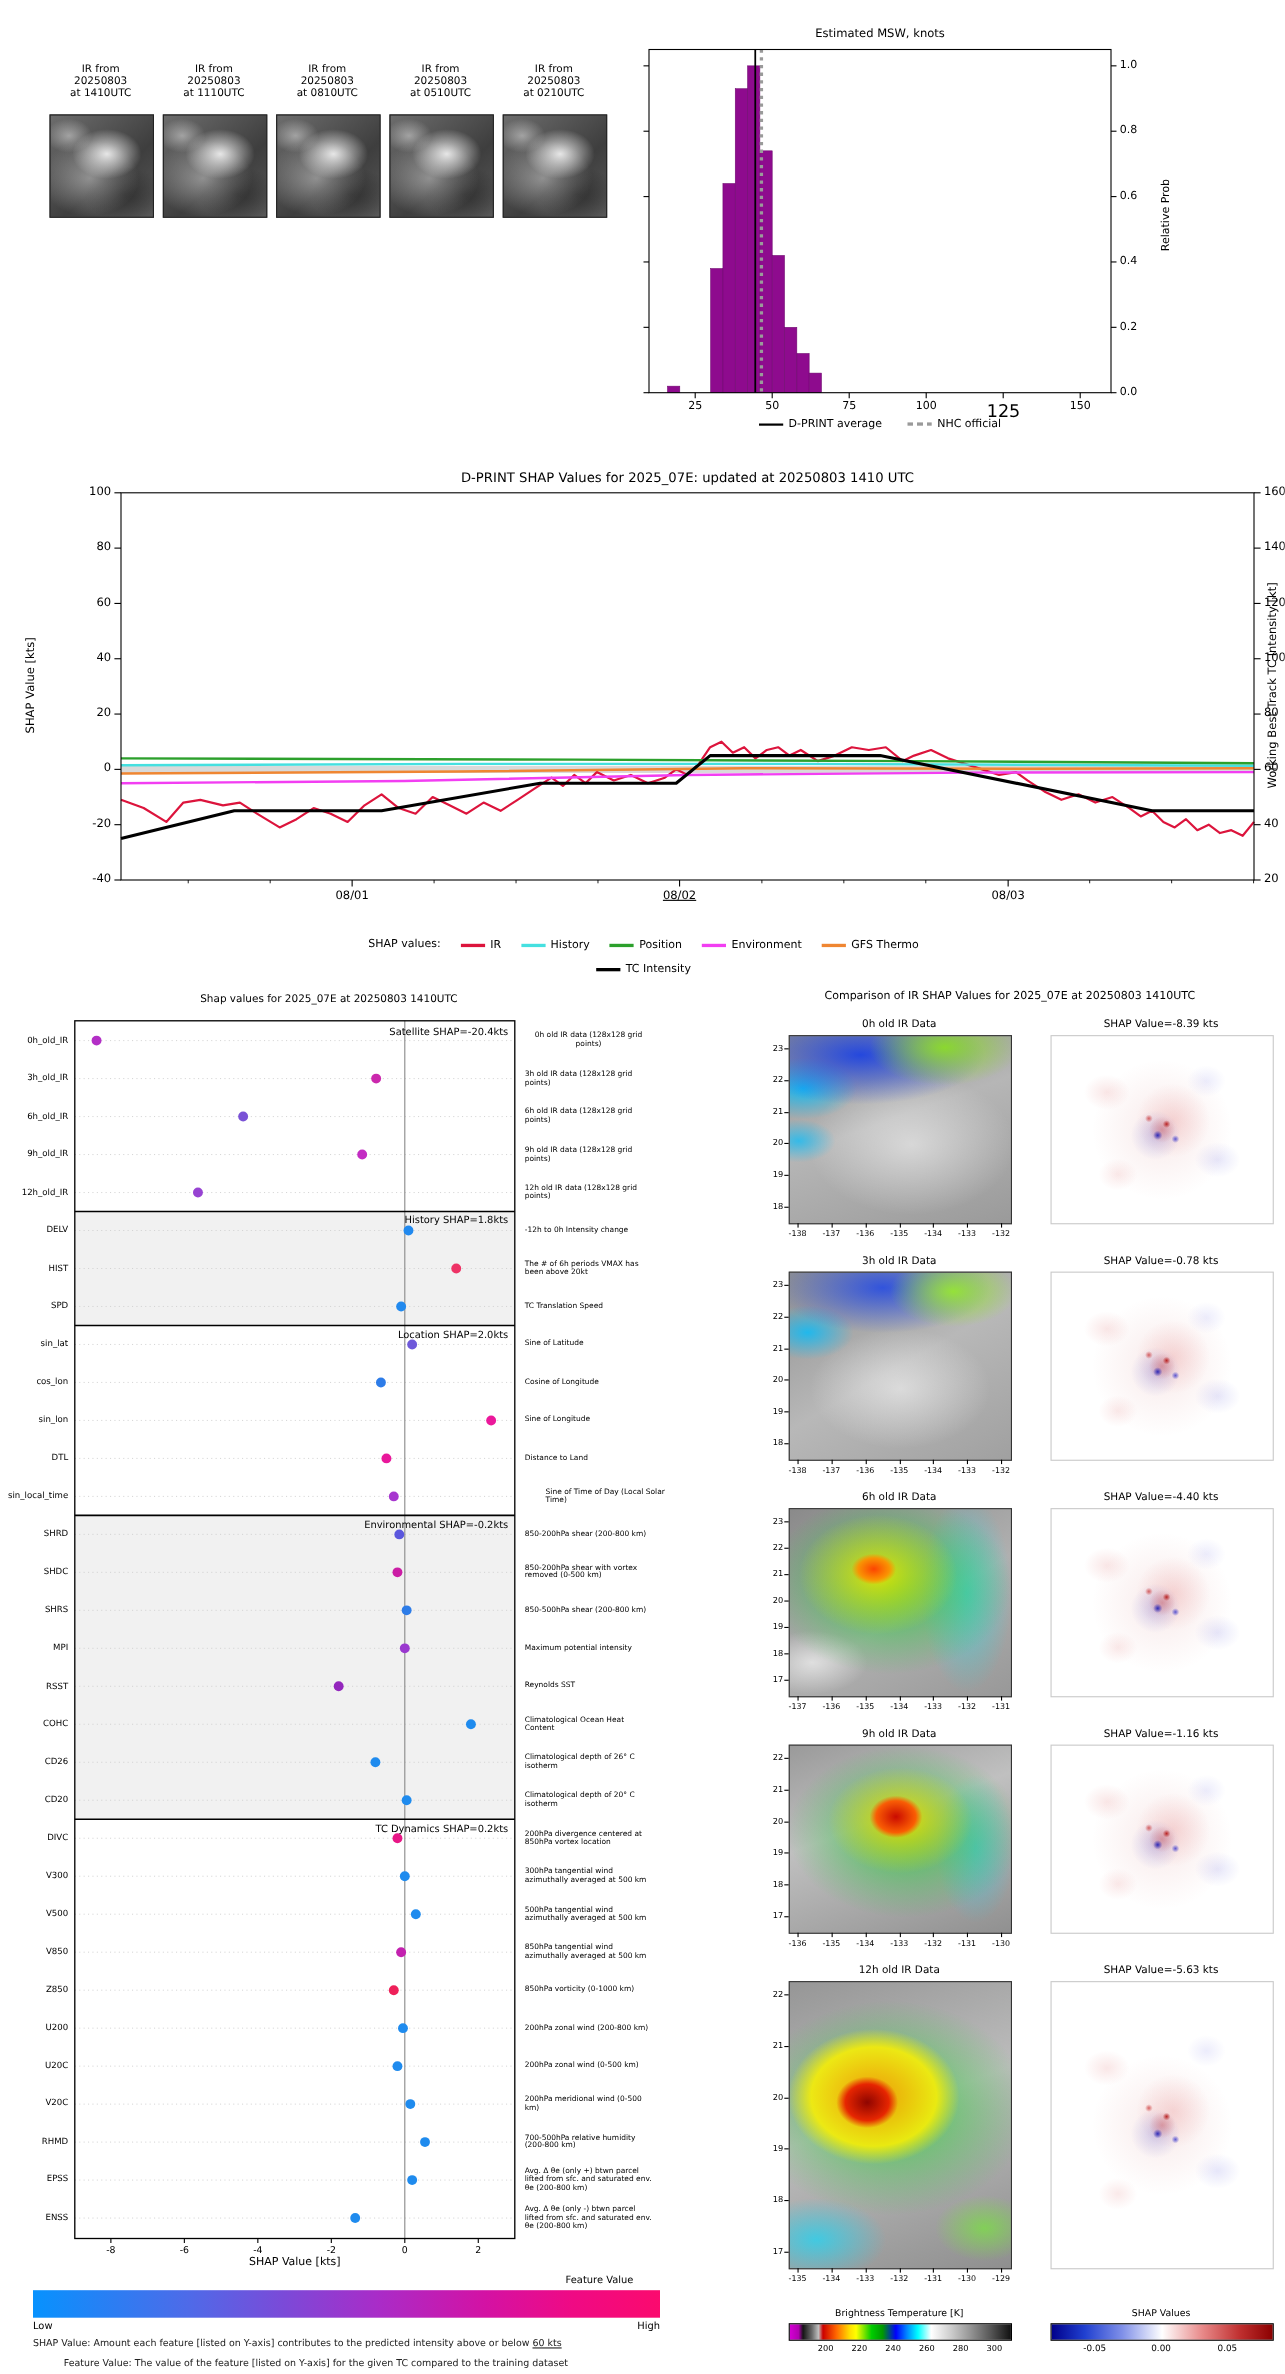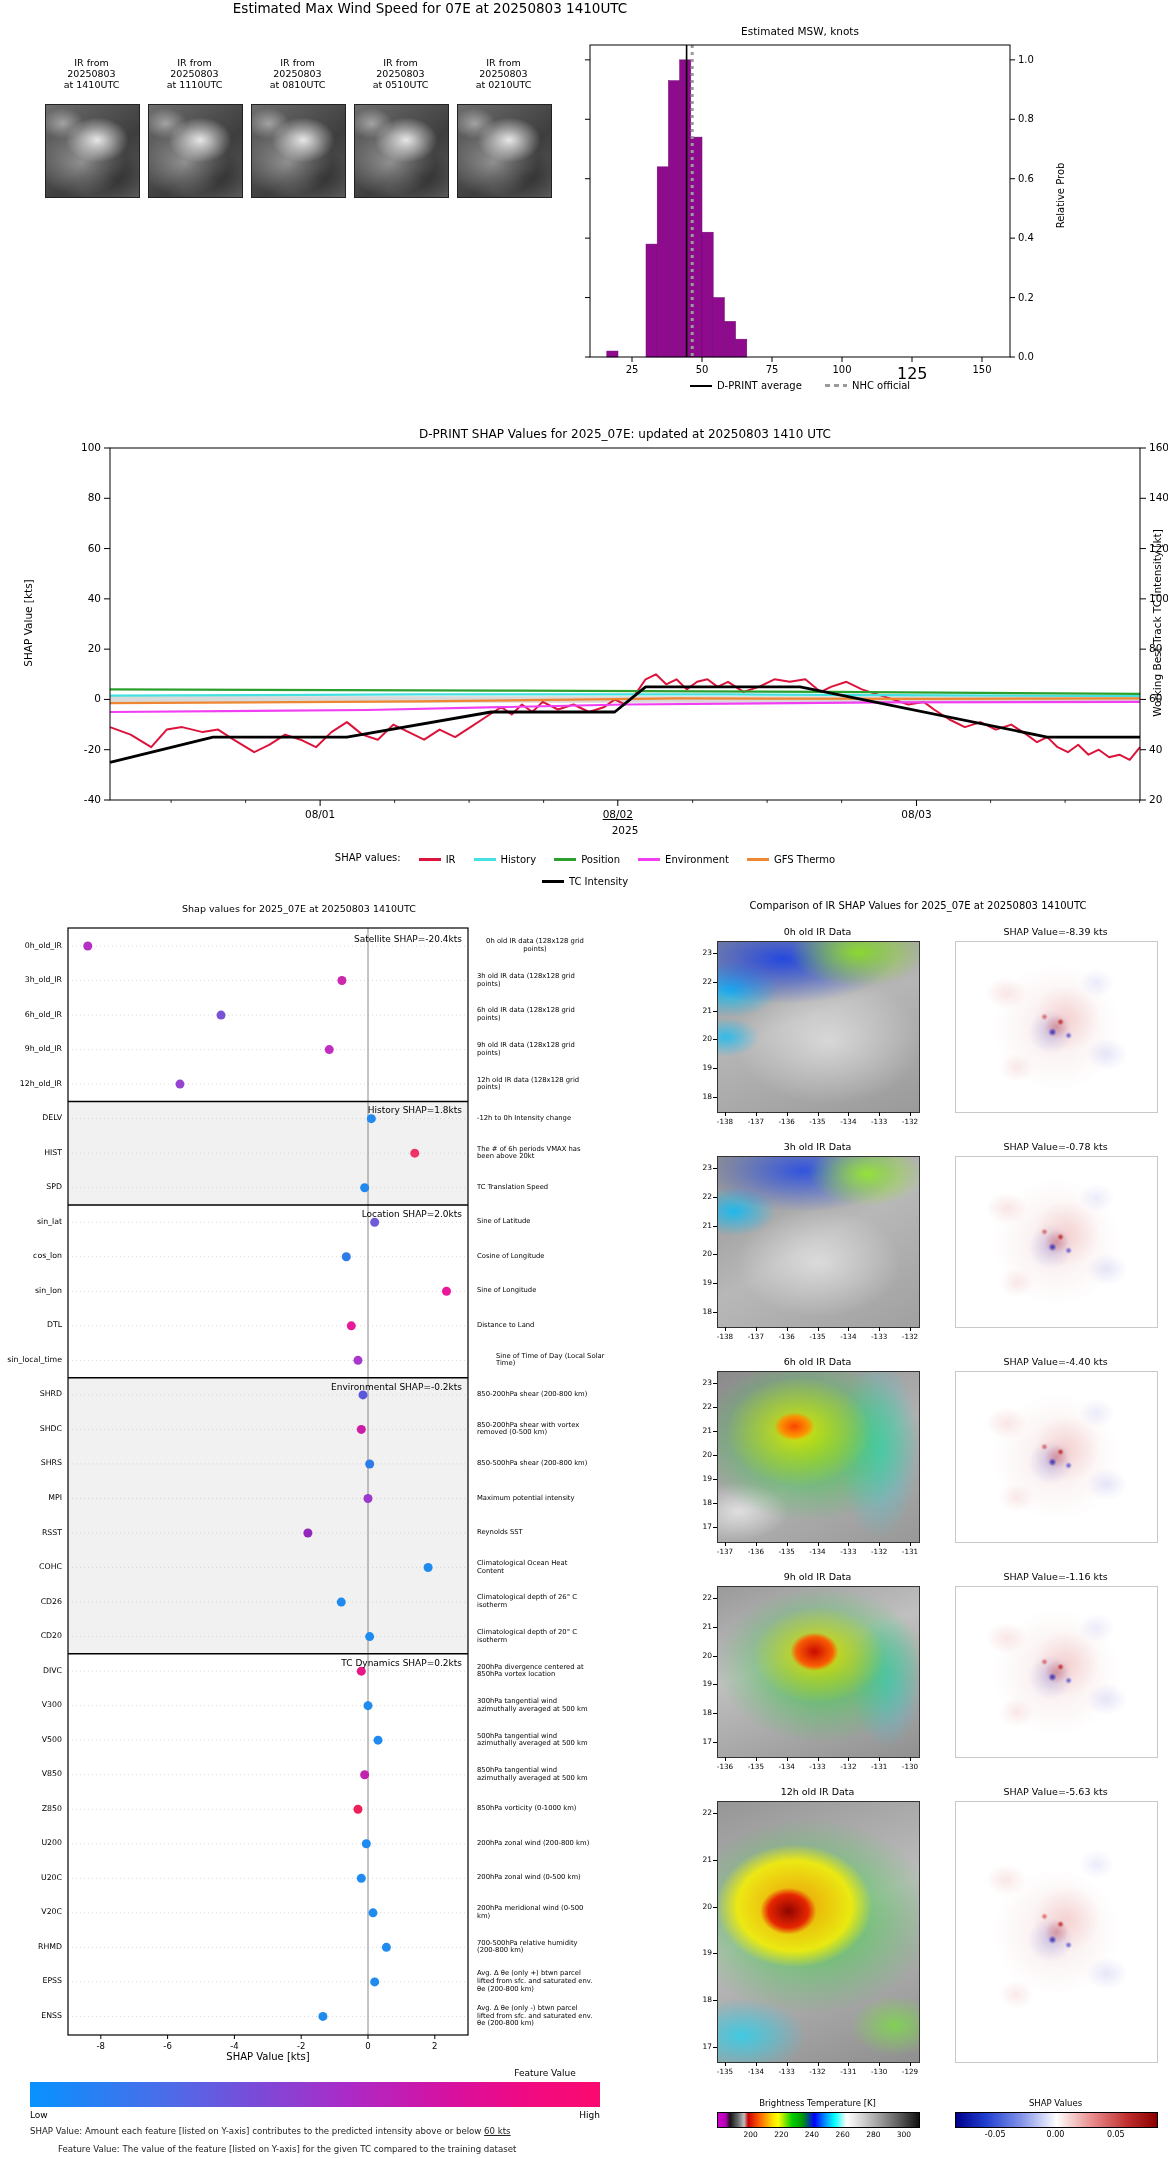--- a/index.html
+++ b/index.html
@@ -523,39 +523,37 @@
       <div class="abs ctr" style="left: 768.333px; top: 2130px; width: 26px; font-size: 7.5px;">220</div>
       <div class="abs ctr" style="left: 799px; top: 2130px; width: 26px; font-size: 7.5px;">240</div>
       <div class="abs ctr" style="left: 829.667px; top: 2130px; width: 26px; font-size: 7.5px;">260</div>
       <div class="abs ctr" style="left: 860.333px; top: 2130px; width: 26px; font-size: 7.5px;">280</div>
       <div class="abs ctr" style="left: 891px; top: 2130px; width: 26px; font-size: 7.5px;">300</div>
       <div class="abs ctr" style="left: 977.2px; top: 2130px; width: 36px; font-size: 8px;">-0.05</div>
       <div class="abs ctr" style="left: 1037.5px; top: 2130px; width: 36px; font-size: 8px;">0.00</div>
       <div class="abs ctr" style="left: 1097.8px; top: 2130px; width: 36px; font-size: 8px;">0.05</div>
     </div>
 
-  <div class="abs ctr" style="left:0;top:6;width:860px;font-size:13.5px;">Estimated Max Wind Speed for 07E at 20250803 1410UTC</div>
 
   <div class="abs ctr" style="left:590px;top:25px;width:420px;font-size:10.5px;">Estimated MSW, knots</div>
   <div class="abs vlab" style="left:995px;top:190px;width:130px;font-size:10px;">Relative Prob</div>
   <div class="abs ctr" style="left:560px;top:372px;width:480px;">
     <span class="leg-item">
       <span class="swatch" style="background:#000;height:2.5px;"></span>
       <span>D-PRINT average</span>
     </span>
     <span class="leg-item">
       <span class="swatch" style="height:3.5px;background:repeating-linear-gradient(90deg,#9a9a9a 0 5px,transparent 5px 9px);"></span>
       <span>NHC official</span>
     </span>
   </div>
 
   <div class="abs ctr" style="left:110px;top:427px;width:1030px;font-size:12px;">D-PRINT SHAP Values for 2025_07E: updated at 20250803 1410 UTC</div>
   <div class="abs vlab" style="left:-42px;top:617px;width:140px;font-size:10.5px;">SHAP Value [kts]</div>
   <div class="abs vlab" style="left:1025px;top:617px;width:264px;font-size:10.5px;">Working Best Track TC Intensity [kt]</div>
-  <div class="abs ctr" style="left:110px;top:824px;width:1030px;font-size:10.5px;">2025</div>
   <div id="ts-legend-row2" class="abs ctr" style="left:70px;top:868px;width:1030px;"><span class="leg-item">
         <span class="swatch" style="background: rgb(0, 0, 0);"></span>
         <span>TC Intensity</span>
       </span></div>
   <div id="ts-legend-row1" class="abs ctr" style="left:70px;top:846px;width:1030px;"><span class="leg-item">SHAP values:</span><span class="leg-item">
         <span class="swatch" style="background: rgb(220, 20, 60);"></span>
         <span>IR</span>
       </span><span class="leg-item">
         <span class="swatch" style="background: rgb(69, 224, 224);"></span>
         <span>History</span>

